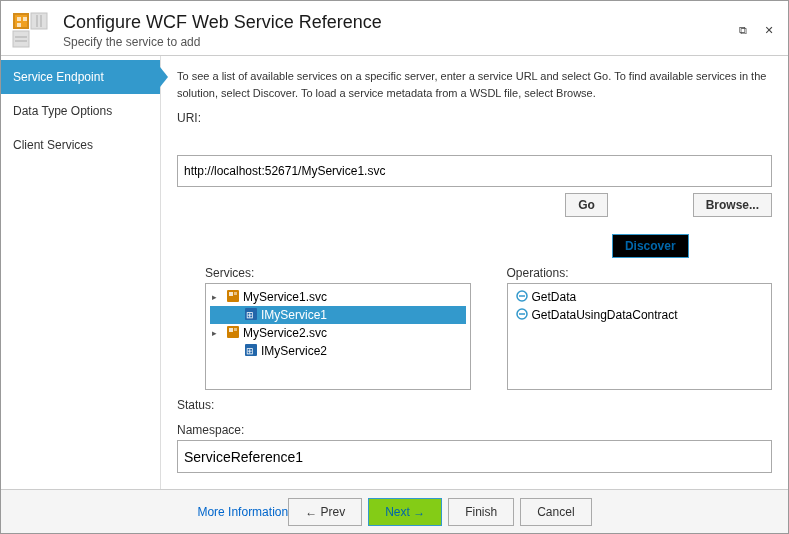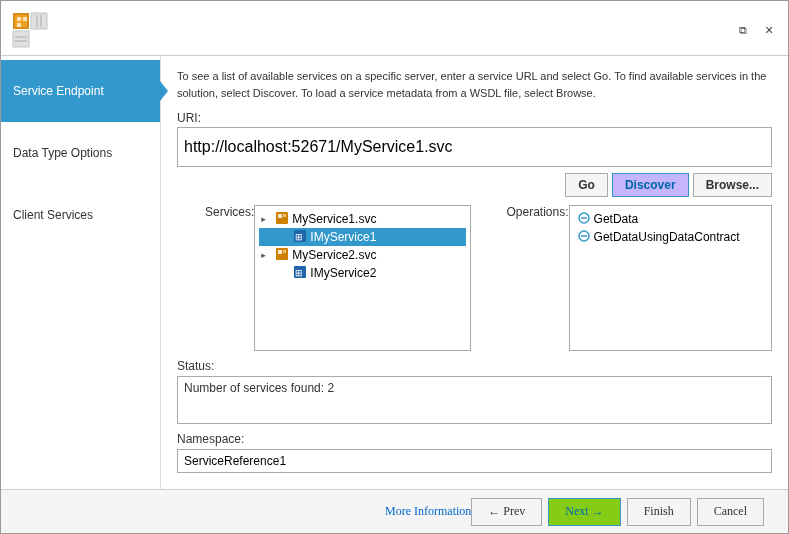--- a/index.html
+++ b/index.html
@@ -75,21 +75,21 @@
       overflow: hidden;
       border-top: 1px solid #ccc;
     }
     .sidebar {
       width: 160px;
       background: #fff;
       border-right: 1px solid #ddd;
       padding-top: 4px;
     }
     .sidebar-item {
-      padding: 24px 12px;
+      padding: 10px 12px;
       cursor: pointer;
       font-size: 12px;
       color: #333;
     }
     .sidebar-item.active {
       background: #3399cc;
       color: #fff;
       position: relative;
     }
     .sidebar-item.active::after {
@@ -121,59 +121,61 @@
       gap: 4px;
       margin-bottom: 6px;
     }
     .uri-label {
       font-size: 12px;
       color: #333;
       margin-bottom: 2px;
     }
     .uri-input {
       flex: 1;
-      height: 40px;
+      height: 32px;
       border: 1px solid #aaa;
       padding: 2px 6px;
-      font-size: 16px;
+      font-size: 12px;
       font-family: inherit;
+      margin-top: 28px;
     }
     .btn-row {
       display: flex;
       justify-content: flex-end;
       gap: 4px;
       margin-bottom: 8px;
     }
     .btn {
       height: 24px;
       padding: 0 12px;
       border: 1px solid #aaa;
       background: #f5f5f5;
       font-size: 12px;
       cursor: pointer;
       font-family: inherit;
       color: #333;
       font-weight: bold;
     }
     .btn.primary {
-      background: #c4b5fd;
+      background: #000000;
       border-color: #3399cc;
       color: #0066aa;
+      margin-top: 41px;
     }
     .panels-row {
       display: flex;
       gap: 8px;
       flex: 1;
       min-height: 0;
       margin-bottom: 8px;
     }
     .panel-section {
       flex: 1;
       display: flex;
-      flex-direction: row;
+      flex-direction: column;
       padding-left: 28px;
     }
     .panel-label {
       font-size: 12px;
       color: #333;
       margin-bottom: 3px;
     }
     .panel-box {
       flex: 1;
       border: 1px solid #aaa;
@@ -237,35 +239,34 @@
     .namespace-section {
       margin-bottom: 4px;
     }
     .namespace-label {
       font-size: 12px;
       color: #333;
       margin-bottom: 3px;
     }
     .namespace-input {
       width: 100%;
-      height: 24px;
+      height: 33px;
       border: 1px solid #aaa;
       padding: 2px 6px;
-      font-size: 12px;
+      font-size: 14px;
       font-family: inherit;
     }
     .footer {
       height: 44px;
       background: #f5f5f5;
       border-top: 1px solid #ccc;
       display: flex;
       align-items: center;
-      justify-content: flex-end;
-      padding: 0 24px;
-      font-family: Liberation Serif, serif;
+      justify-content: center;
+      padding: 0 0;
     }
     .footer-left a {
       font-size: 12px;
       color: #0066cc;
       text-decoration: none;
       cursor: pointer;
     }
     .footer-right {
       display: flex;
       gap: 6px;
@@ -304,20 +305,24 @@
           <rect x="22" y="4" width="16" height="16" fill="#c0c0c0" opacity="0.5" stroke="#888" stroke-width="1"></rect>
           <rect x="24" y="6" width="12" height="12" fill="#e0e0e0"></rect>
           <line x1="28" y1="6" x2="28" y2="18" stroke="#aaa" stroke-width="1"></line>
           <line x1="32" y1="6" x2="32" y2="18" stroke="#aaa" stroke-width="1"></line>
           <rect x="4" y="22" width="16" height="16" fill="#c0c0c0" opacity="0.5" stroke="#888" stroke-width="1"></rect>
           <rect x="6" y="24" width="12" height="12" fill="#e0e0e0"></rect>
           <line x1="6" y1="28" x2="18" y2="28" stroke="#aaa" stroke-width="1"></line>
           <line x1="6" y1="32" x2="18" y2="32" stroke="#aaa" stroke-width="1"></line>
         </svg>
       </div>
+      <div class="title-text">
+        <h1>Configure WCF Web Service Reference</h1>
+        <p>Specify the service to add</p>
+      </div>
     </div>
     <div class="title-bar-right">
       <button class="win-btn">⧉</button>
       <button class="win-btn close">✕</button>
     </div>
   </div>
 
   <div class="content-area">
 
     <div class="sidebar">
@@ -421,23 +426,20 @@
                   </svg>
               </span>
               <span>GetDataUsingDataContract</span>
             </div>
           </div>
         </div>
       </div>
 
       <div class="status-section">
         <div class="status-label">Status:</div>
-        <div class="status-box">
-          <span>Number of services found: 2</span>
-        </div>
       </div>
 
       <div class="namespace-section">
         <div class="namespace-label">Namespace:</div>
         <input class="namespace-input" type="text" value="ServiceReference1" style="">
       </div>
     </div>
   </div>
 
   <div class="footer">

